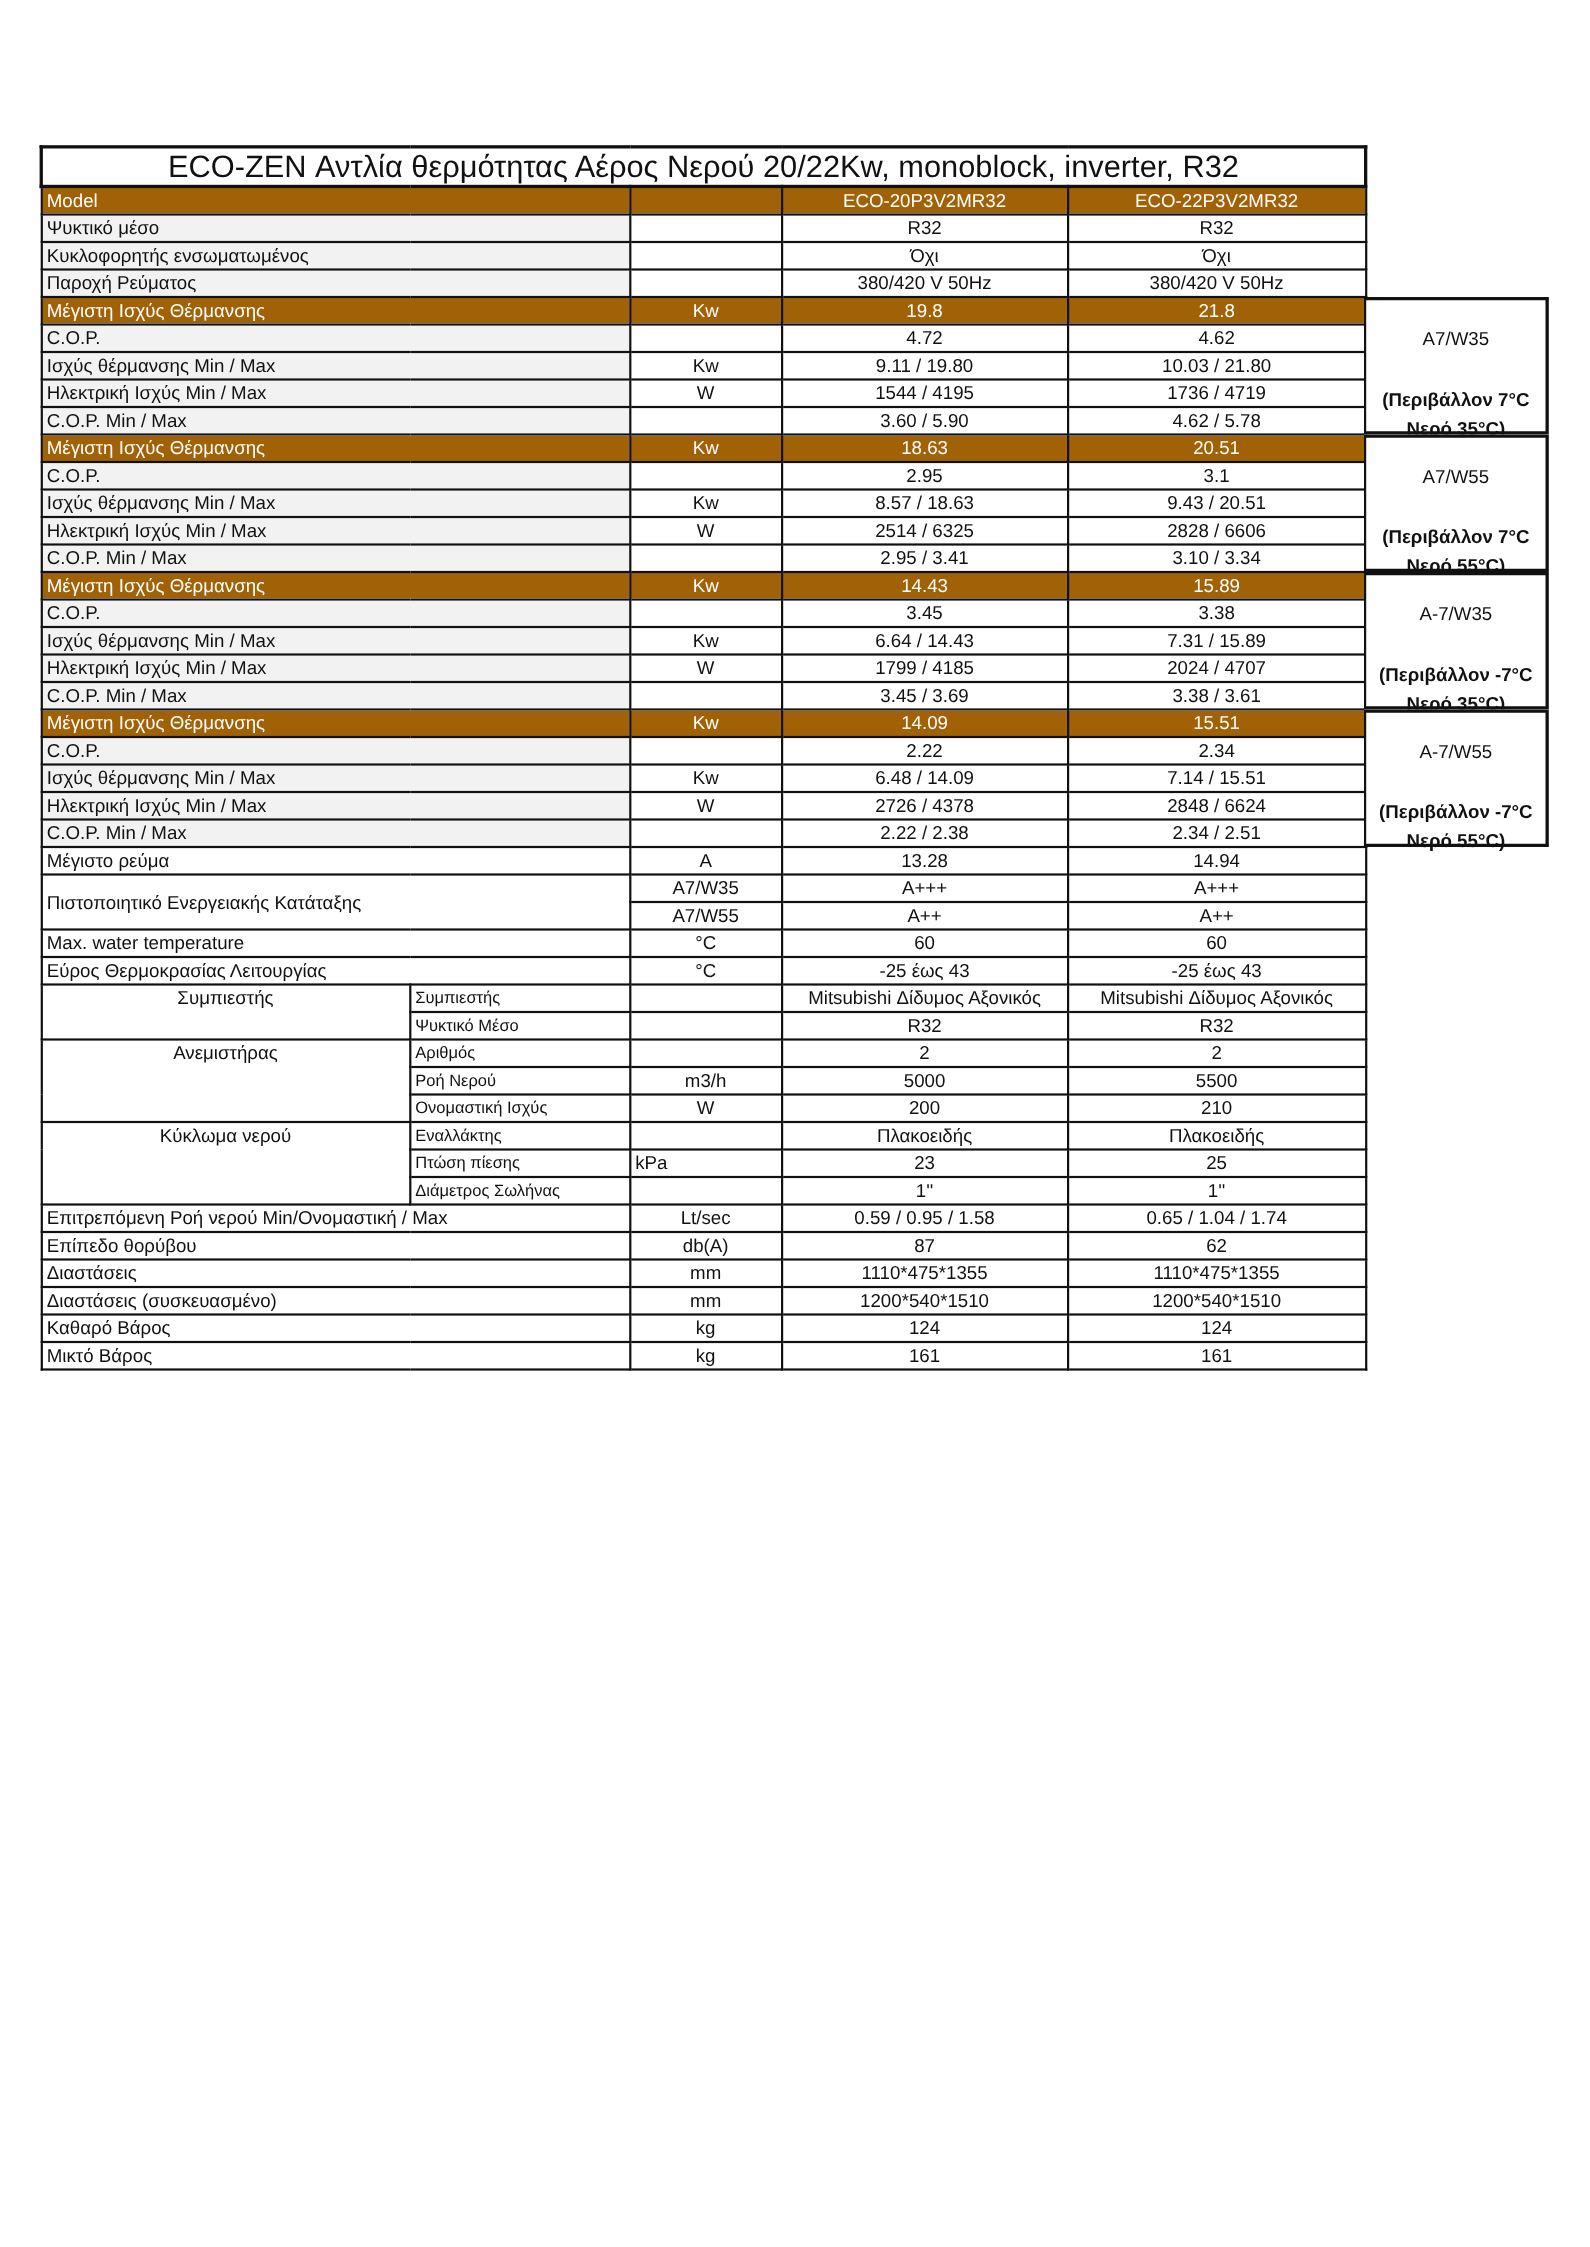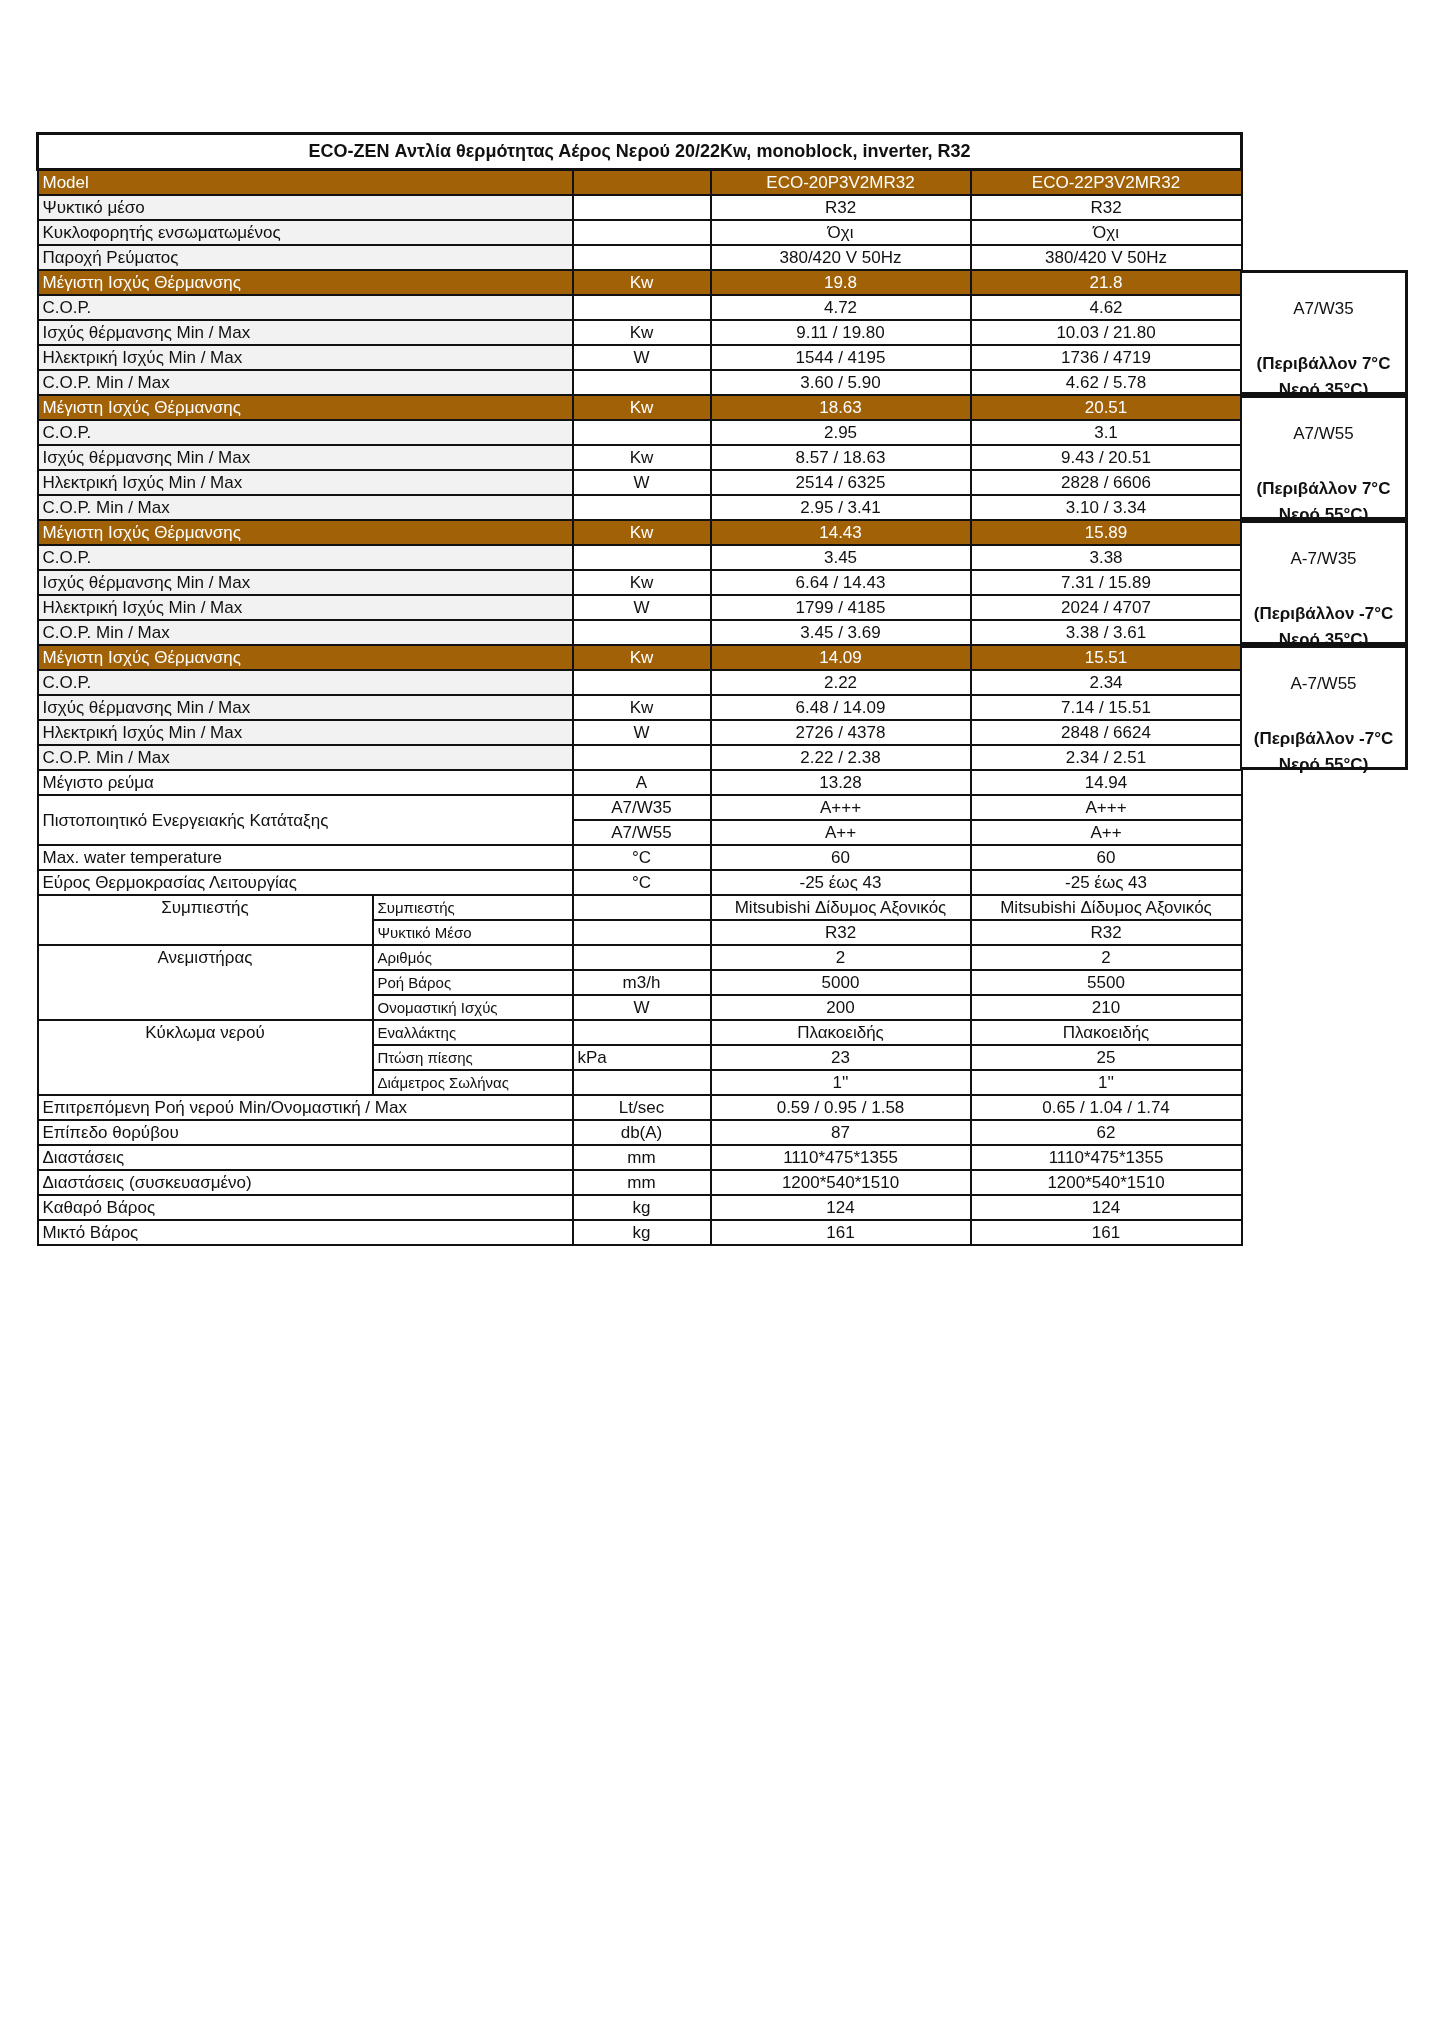--- a/index.html
+++ b/index.html
@@ -1,20 +1,20 @@
 <!DOCTYPE html>
 <html><head>
 <meta charset="utf-8">
 <style>
   html, body { margin: 0; padding: 0; background: #ffffff; }
   body { width: 1445px; height: 2043px; position: relative; font-family: "Liberation Sans", sans-serif; color: #111; }
   .sheet { position: absolute; left: 36px; top: 132px; }
   table.spec { border-collapse: collapse; table-layout: fixed; width: 1204px; font-size: 17px; }
   table.spec td { border: 2px solid #111; height: 23px; padding: 0 4px; white-space: nowrap; overflow: hidden; line-height: 23px; }
-  .title { text-align: center; font-weight: bold; font-size: 18px; height: 33px !important; line-height: 33px !important; border: 3px solid #111 !important; }
+  .title { text-align: center; font-weight: normal; font-size: 28px; height: 33px !important; line-height: 33px !important; border: 3px solid #111 !important; }
   .hdr td { background: #a16207; color: #ffffff; }
   .lbl { background: #f2f2f2; text-align: left; }
   .c { text-align: center; }
   .white { background: #ffffff; }
   .side { position: absolute; left: 1204px; width: 168px; border: 3px solid #111; border-left: 2px solid #111; background: #fff; text-align: center; font-size: 17px; box-sizing: border-box; }
   .side .cond { display: block; margin-top: 26px; }
   .side .desc { display: block; margin-top: 32px; line-height: 26px; font-weight: bold; }
   .thick-top td { border-top: 3px solid #111; }
   .sub { font-size: 15px; }
   .grp { text-align: center; vertical-align: top; }
@@ -222,21 +222,21 @@
           <td class="c white">R32</td>
         </tr>
         <tr>
           <td rowspan="3" class="grp white">Ανεμιστήρας</td>
           <td class="sub white">Αριθμός</td>
           <td class="c white"></td>
           <td class="c white">2</td>
           <td class="c white">2</td>
         </tr>
         <tr>
-          <td class="sub white">Ροή Βάρος</td>
+          <td class="sub white">Ροή Νερού</td>
           <td class="c white">m3/h</td>
           <td class="c white">5000</td>
           <td class="c white">5500</td>
         </tr>
         <tr>
           <td class="sub white">Ονομαστική Ισχύς</td>
           <td class="c white">W</td>
           <td class="c white">200</td>
           <td class="c white">210</td>
         </tr>

